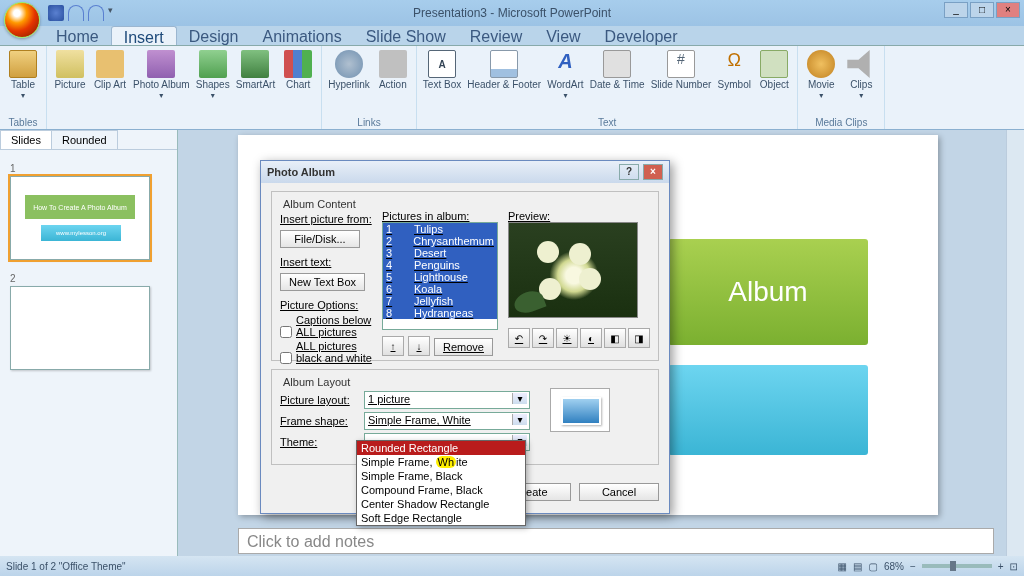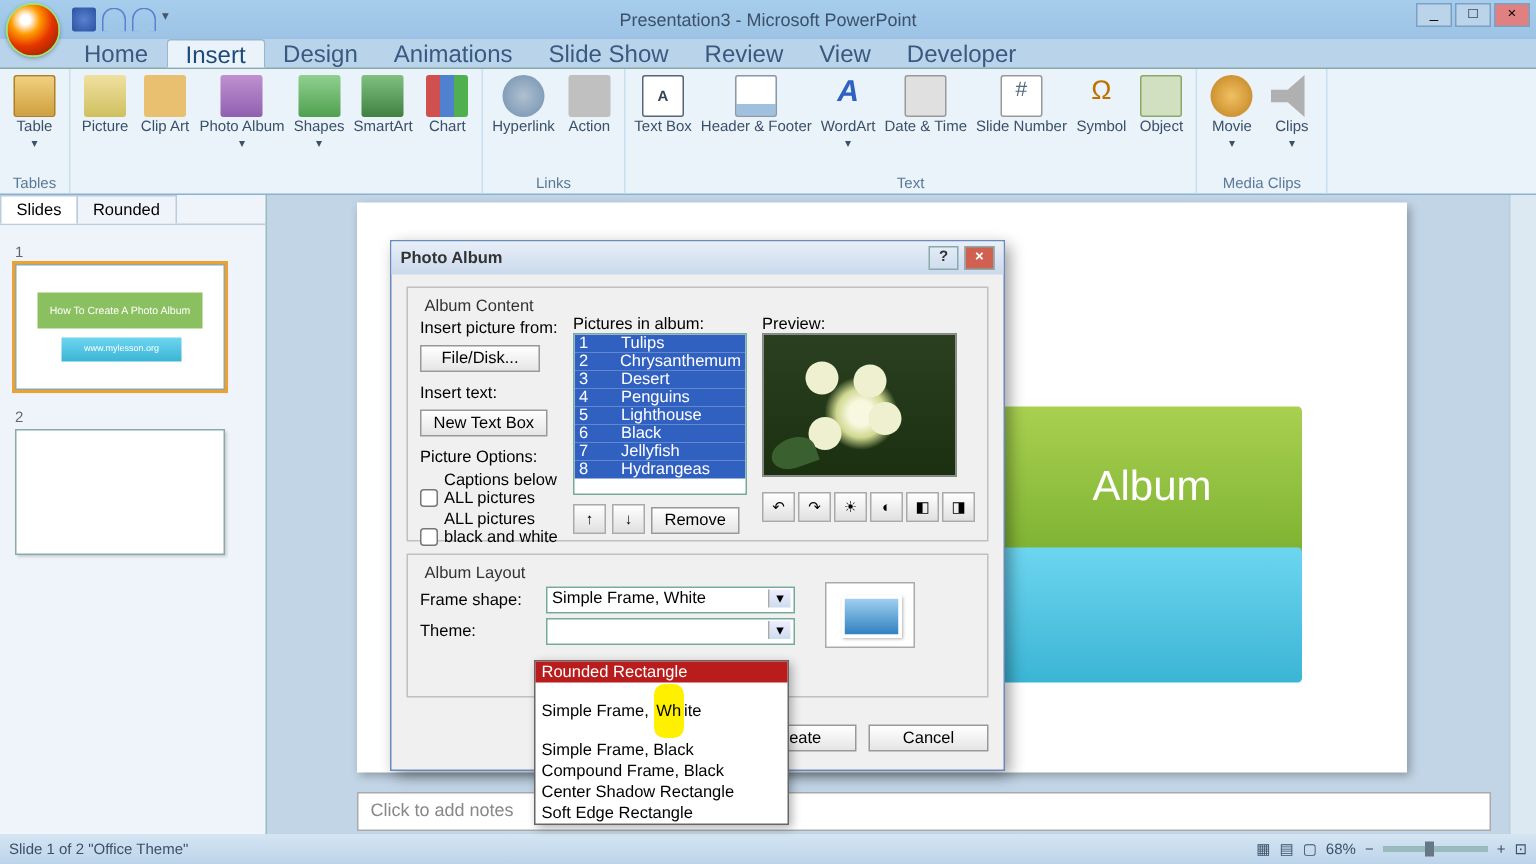--- a/index.html
+++ b/index.html
@@ -29,32 +29,32 @@
   .slidepanel { width:178px; background:#eef4fa; border-right:1px solid #9bb; }
   .sp-tabs { display:flex; font-size:11px; border-bottom:1px solid #bcd; }
   .sp-tabs div { padding:3px 10px; border:1px solid #bcd; border-bottom:none; background:#fff; margin-right:-1px; }
   .sp-tabs div:last-child { background:#eef4fa; }
   .thumb { margin:8px 10px; }
   .thumb-num { font-size:10px; color:#666; }
   .thumb-box { width:140px; height:84px; background:#fff; border:1px solid #8aa; box-shadow:1px 1px 2px rgba(0,0,0,.2); position:relative; }
   .thumb-box.sel { outline:2px solid #f0a030; }
   .stage { flex:1; position:relative; background:#c2d5e6; }
   .slide { position:absolute; left:60px; top:5px; width:700px; height:380px; background:#fff; box-shadow:2px 2px 6px rgba(0,0,0,.3); }
-  .album-shape { position:absolute; right:70px; top:136px; width:200px; height:106px; background:linear-gradient(#a9d050,#7bb030); color:#fff; font-size:28px; display:flex; align-items:center; justify-content:center; border-radius:3px; }
+  .album-shape { position:absolute; right:70px; top:104px; width:200px; height:106px; background:linear-gradient(#a9d050,#7bb030); color:#fff; font-size:28px; display:flex; align-items:center; justify-content:center; border-radius:3px; }
   .blue-shape { position:absolute; right:70px; top:230px; width:200px; height:90px; background:linear-gradient(#6dd5f0,#3bb5d5); border-radius:3px; }
-  .notes { position:absolute; left:60px; bottom:2px; right:30px; height:26px; background:#fff; border:1px solid #aaa; font-size:12px; color:#888; padding:4px 8px; }
+  .notes { position:absolute; left:60px; bottom:2px; right:30px; height:26px; background:#fff; border:1px solid #aaa; font-size:16px; color:#888; padding:4px 8px; }
   .vscroll { position:absolute; right:0; top:0; bottom:0; width:18px; background:#dce8f2; border-left:1px solid #bcd; }
   
   .dialog { position:absolute; left:260px; top:160px; width:410px; background:#f0f0f0; border:1px solid #6a8abf; box-shadow:3px 3px 10px rgba(0,0,0,.4); font-size:11px; z-index:20; }
   .dlg-title { height:22px; background:linear-gradient(#e8eff8,#cad9ec); display:flex; align-items:center; padding:0 6px; font-weight:bold; color:#333; justify-content:space-between; }
   .dlg-title-r { display:flex; gap:4px; }
   .dlg-title-r div { width:20px; height:16px; border:1px solid #8aa; text-align:center; font-size:10px; line-height:14px; }
   .dlg-title-r .xc { background:#d06050; color:#fff; }
   .dlg-body { padding:8px 10px 10px 10px; }
-  .fs { border:1px solid #c0c0c0; padding:6px 8px 10px 8px; margin-bottom:8px; }
+  .fs { border:1px solid #c0c0c0; padding:6px 8px 10px 8px; margin-bottom:8px;text-decoration:underline; }
   .fs-lbl { font-size:11px; color:#333; margin-top:-12px; background:#f0f0f0; display:inline-block; padding:0 3px; }
   .row2 { display:flex; gap:10px; }
   .col-l { width:122px; }
   .col-l label { display:block; margin:3px 0; }
   .winbtn { background:linear-gradient(#fff,#e5e5e5); border:1px solid #999; padding:2px 8px; font-size:11px; min-width:80px; margin:2px 0; }
   .chk { display:flex; align-items:flex-end; gap:4px; margin:2px 0; }
   .chk input { width:12px; height:12px; }
   .list { width:116px; height:108px; border:1px solid #7a9; background:#fff; overflow:hidden; }
   .list-row { display:flex; font-size:11px; padding:0 3px; }
   .list-row.sel { background:#3060c0; color:#fff; }
@@ -64,21 +64,21 @@
   .petal { position:absolute; width:22px; height:22px; background:#eef0d0; border-radius:50%; }
   .btnbar { display:flex; gap:4px; margin-top:6px; justify-content:flex-start; }
   .smallbtn { width:22px; height:20px; border:1px solid #aaa; background:linear-gradient(#fff,#e0e0e0); font-size:10px; }
   .layout-row { display:flex; align-items:center; margin:3px 0; gap:6px; }
   .layout-row label { width:78px; }
   .combo { flex:1; height:18px; border:1px solid #7a9; background:#fff; padding:1px 3px; position:relative; font-size:11px; }
   .combo::after { content:"▾"; position:absolute; right:2px; top:1px; font-size:10px; background:linear-gradient(#eef,#cde); width:14px; text-align:center; border-left:1px solid #aaa; }
   .dropdown { position:absolute; left:356px; top:440px; width:170px; background:#fff; border:1px solid #666; z-index:30; font-size:11px; box-shadow:2px 2px 6px rgba(0,0,0,.3); }
   .dropdown div { padding:1px 4px; }
   .dropdown div.hl { background:#b91c1c; color:#fff; }
-  .cursor-hl { background:#fff000; border-radius:7px; padding:12px 2px; display:inline-block; }
+  .cursor-hl { background:#fff000; border-radius:7px; padding:0 2px; display:inline-block; }
   .thumb-layout { width:60px; height:44px; border:1px solid #aaa; background:#fff; margin-left:20px; position:relative; }
   .dlg-foot { display:flex; justify-content:flex-end; gap:8px; padding-top:8px; }
   
   .status { position:absolute; bottom:0; left:0; right:0; height:20px; background:linear-gradient(#d5e5f2,#bcd4ea); font-size:10px; color:#3b5169; display:flex; align-items:center; padding:0 6px; justify-content:space-between; }
   .status-r { display:flex; gap:6px; align-items:center; }
   .zoom-slider { width:70px; height:4px; background:#9bb; position:relative; }
 </style>
 </head>
 <body>
 
@@ -287,21 +287,21 @@
             <div class="list-row sel">
                 <span>4</span>
                 <span>Penguins</span>
               </div>
             <div class="list-row sel">
                 <span>5</span>
                 <span>Lighthouse</span>
               </div>
             <div class="list-row sel">
                 <span>6</span>
-                <span>Black</span>
+                <span>Koala</span>
               </div>
             <div class="list-row sel">
                 <span>7</span>
                 <span>Jellyfish</span>
               </div>
             <div class="list-row sel">
                 <span>8</span>
                 <span>Hydrangeas</span>
               </div>
           </div>
@@ -329,20 +329,24 @@
             <button class="smallbtn">◧</button>
             <button class="smallbtn">◨</button>
           </div>
         </div>
       </div>
     </div>
     <div class="fs" style="height:96px;position:relative;">
       <span class="fs-lbl">Album Layout</span>
       <div style="display:flex;">
         <div style="width:250px;">
+          <div class="layout-row">
+            <label>Picture layout:</label>
+            <div class="combo"><span>1 picture</span></div>
+          </div>
           <div class="layout-row">
             <label>Frame shape:</label>
             <div class="combo"><span>Simple Frame, White</span></div>
           </div>
           <div class="layout-row">
             <label>Theme:</label>
             <div class="combo" style="flex:1"></div>
           </div>
         </div>
         <div class="thumb-layout">

